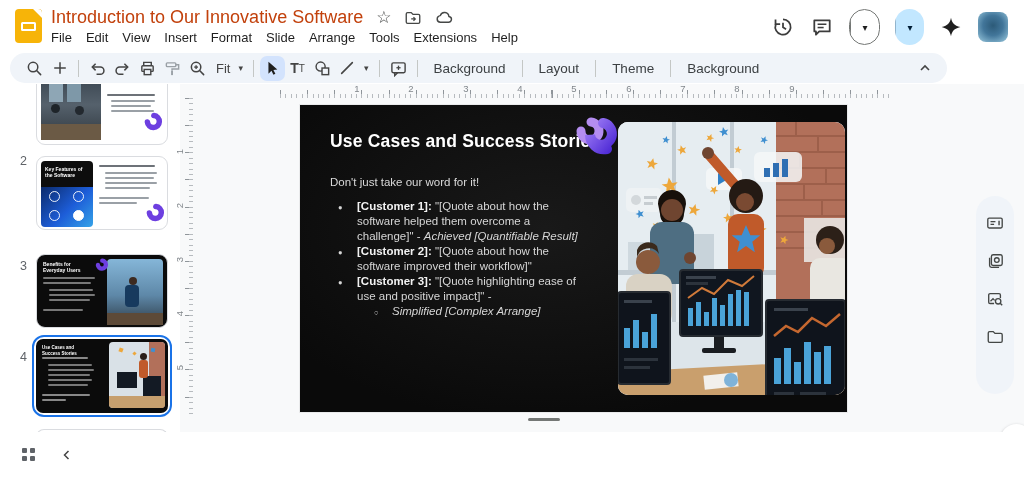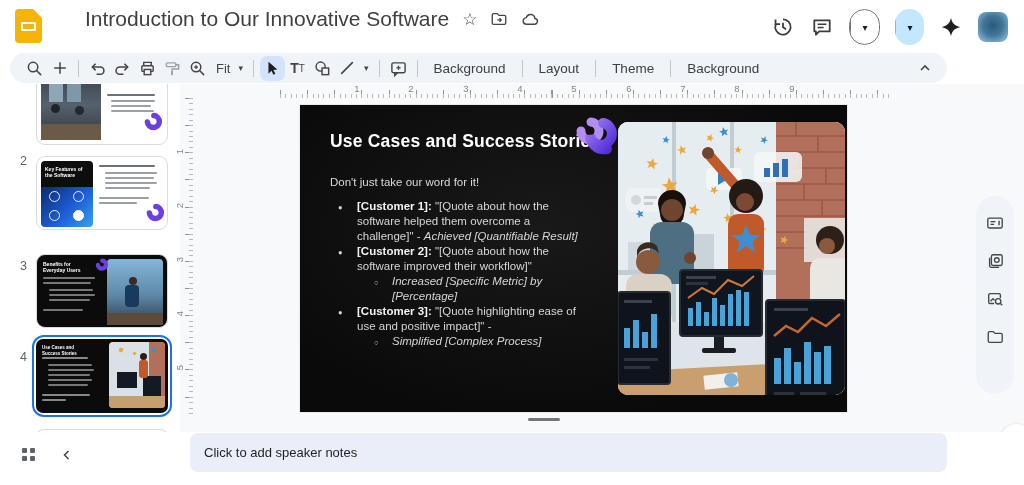--- a/index.html
+++ b/index.html
@@ -10,21 +10,21 @@
 
   
   .header { position:absolute; left:0; top:0; width:100%; height:53px; background:#fff; }
   .logo { position:absolute; left:15px; top:9px; width:27px; height:34px; background:#f7b408; border-radius:4px; overflow:hidden; }
   .logo .fold { position:absolute; right:0; top:0; width:0; height:0;
     border-left:9px solid transparent; border-top:9px solid #fff; }
   .logo .fold2 { position:absolute; right:0; top:0; width:0; height:0;
     border-right:9px solid #d99c00; border-bottom:9px solid transparent; transform:translateY(0); }
   .logo .win { position:absolute; left:6px; top:13px; width:15px; height:9px; border:2.5px solid #fff; border-radius:1.5px; }
   .title-row { position:absolute; left:51px; top:7px; display:flex; align-items:center; gap:13px; }
-  .doc-title { font-size:21px; color:#404040; white-space:nowrap;margin-left:34px; }
+  .doc-title { font-size:18px; color:#c2410c; white-space:nowrap; }
   .t-icon { color:#444; display:flex; align-items:center; }
   .star-glyph { font-size:17px; line-height:17px; color:#454746; }
   .menubar { position:absolute; left:44px; top:27px; display:flex; }
   .menu-item { font-size:13px; color:#1f1f1f; padding:3px 7px; border-radius:4px; cursor:default; }
 
   .top-right { position:absolute; top:8px; right:16px; display:flex; align-items:center; gap:15px; height:38px; }
   .icon-btn { width:24px; height:24px; display:flex; align-items:center; justify-content:center; color:#3c3c3c; }
   .pill { display:flex; align-items:center; height:36px; border-radius:100px; overflow:hidden; }
   .slideshow-pill { border:1px solid #747775; background:#fff; }
   .slideshow-main { padding:0 14px; font-size:14px; color:#1f1f1f; display:flex; align-items:center; height:100%; }
@@ -165,20 +165,32 @@
             <path d="M8 11 h4 M10.5 9 l2 2 -2 2" fill="none" stroke="#454746" stroke-width="1.4"></path>
           </svg>
       </span>
       <span class="t-icon">
         <svg width="19" height="19" viewBox="0 0 20 20">
             <path d="M6 15 a3.5 3.5 0 0 1 -.4-7 A4.6 4.6 0 0 1 14.6 9 A3 3 0 0 1 14 15 Z" fill="none" stroke="#454746" stroke-width="1.5" stroke-linejoin="round"></path>
           </svg>
       </span>
     </div>
 
+    <div class="menubar">
+      <span class="menu-item">File</span>
+      <span class="menu-item">Edit</span>
+      <span class="menu-item">View</span>
+      <span class="menu-item">Insert</span>
+      <span class="menu-item">Format</span>
+      <span class="menu-item">Slide</span>
+      <span class="menu-item">Arrange</span>
+      <span class="menu-item">Tools</span>
+      <span class="menu-item">Extensions</span>
+      <span class="menu-item">Help</span>
+    </div>
 
     <div class="top-right">
       <span class="icon-btn">
         <svg width="22" height="22" viewBox="0 0 20 20">
             <path d="M10 3 a7 7 0 1 1 -6.6 4.6" fill="none" stroke="#3c3c3c" stroke-width="1.6"></path>
             <path d="M3.2 3.2 v4.2 h4.2" fill="none" stroke="#3c3c3c" stroke-width="1.6"></path>
             <path d="M10 6.2 v4 l2.8 1.8" fill="none" stroke="#3c3c3c" stroke-width="1.6"></path>
           </svg>
       </span>
       <span class="icon-btn">
@@ -428,28 +440,25 @@
 
       <div class="slide-intro">Don't just take our word for it!</div>
 
       <div class="slide-body">
         <div class="li l1">
           <b>[Customer 1]:</b><span> "[Quote about how the software helped them overcome a challenge]" - </span><em>Achieved [Quantifiable Result]</em>
         </div>
         <div class="li l1">
           <b>[Customer 2]:</b><span> "[Quote about how the software improved their workflow]"</span>
         </div>
-        <div class="li l2">
-          <span>Increased [Specific Metric] by [Percentage]</span>
-        </div>
         <div class="li l1">
           <b>[Customer 3]:</b><span> "[Quote highlighting ease of use and positive impact]" -</span>
         </div>
         <div class="li l2">
-          <span>Simplified [Complex Process]</span>
+          <span>Simplified [Complex Arrange]</span>
         </div>
       </div>
 
 
       <div class="slide-image">
         <svg width="227" height="273" viewBox="0 0 227 273">
           <defs>
             <path id="star5" d="M0,-10 L2.9,-3.1 L9.5,-3.1 L4.2,1.2 L5.9,8.1 L0,4 L-5.9,8.1 L-4.2,1.2 L-9.5,-3.1 L-2.9,-3.1 Z"></path>
           </defs>
 
@@ -640,18 +649,15 @@
       <div></div>
         <div></div>
         <div></div>
         <div></div>
     </div>
     <span class="strip-collapse">
       <svg width="12" height="12" viewBox="0 0 12 12">
           <path d="M7.5 2 L3.5 6 L7.5 10" fill="none" stroke="#444" stroke-width="1.5"></path>
         </svg>
     </span>
-    <div class="notes-bar">
-      <span>Click to add speaker notes</span>
-    </div>
   </div>
 
 </div>
 
 </body></html>

